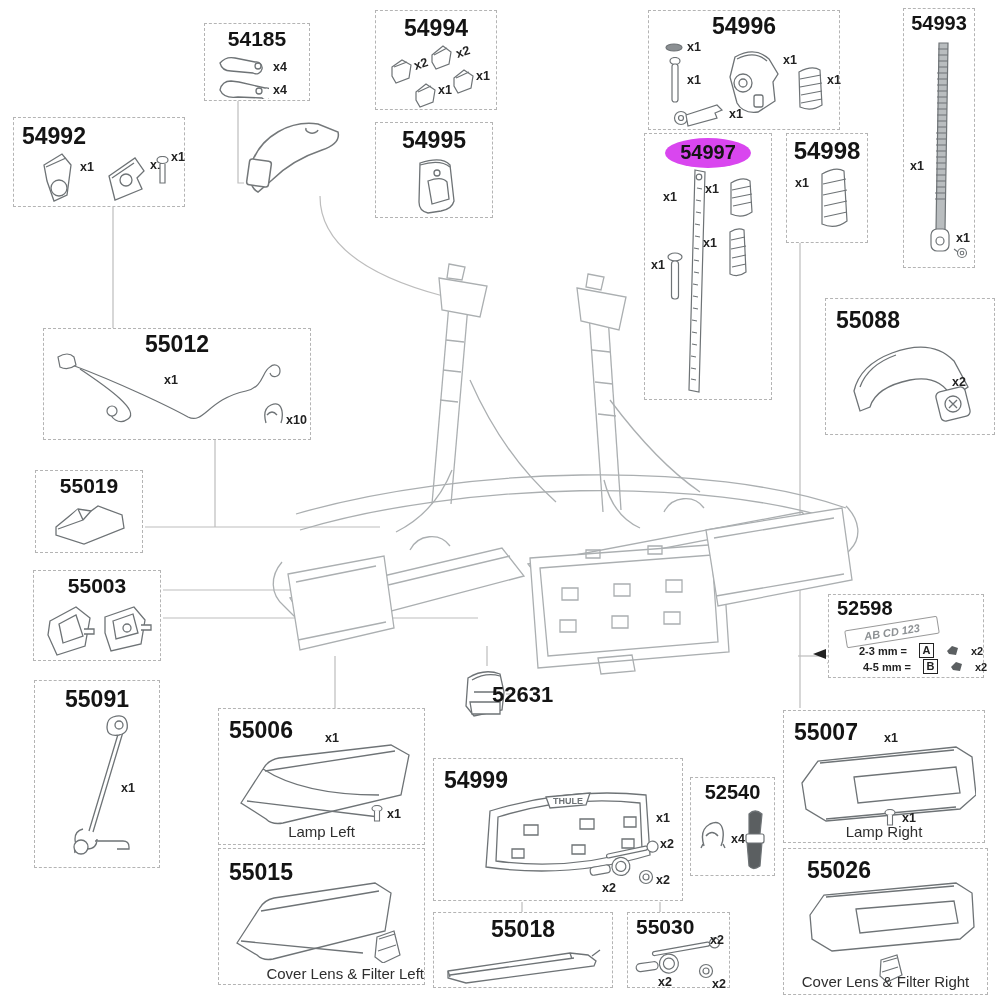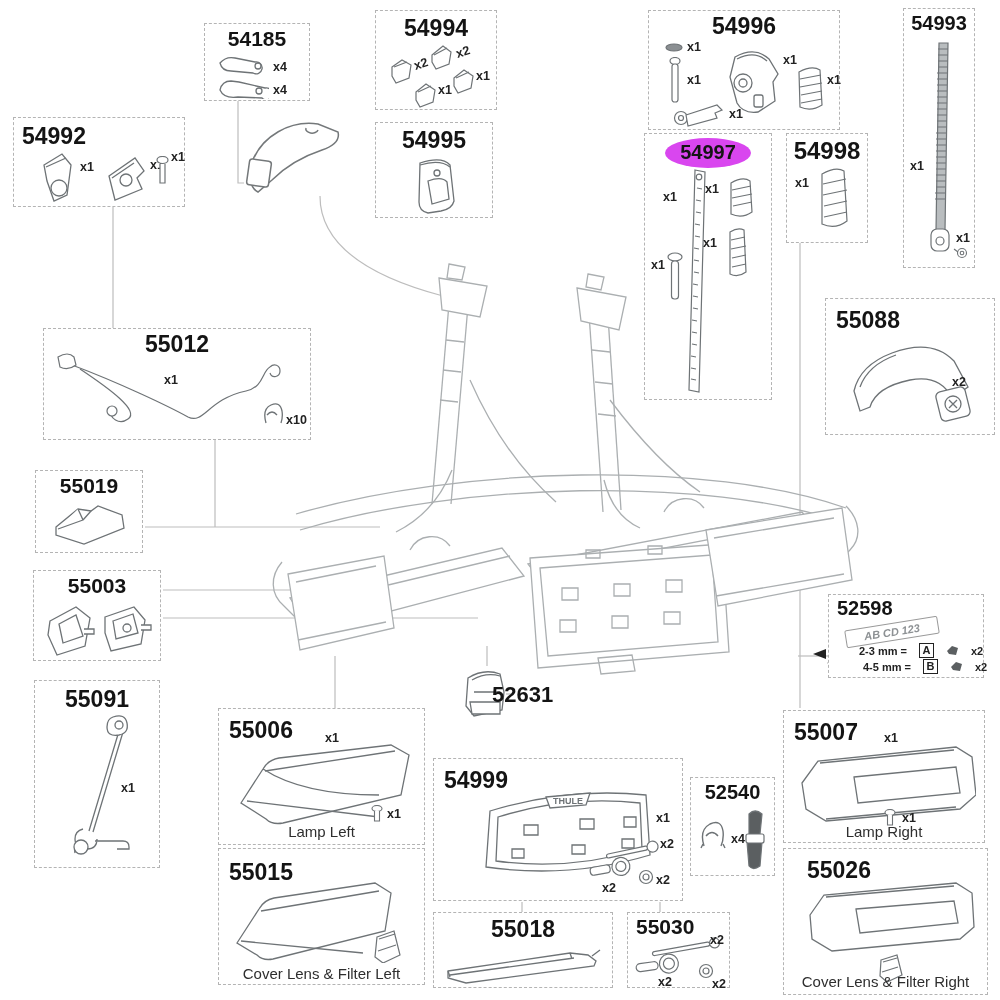--- a/index.html
+++ b/index.html
@@ -424,21 +424,21 @@
         <path d="M6,64 L28,30 q5,-9 15,-11 L144,4 l16,10 -6,38 -112,28 q-10,2 -16,-4z"></path>
         <path d="M30,32 L148,12 M10,62 L132,74"></path>
       </g>
     </svg>
     <svg class="icon" style="left:150px;top:78px;" width="32" height="36" viewBox="0 0 32 36">
       <g stroke="#6e7376" stroke-width="1.2" fill="#fff">
         <path d="M8,10 l17,-6 6,24 -17,8 -8,-6z"></path>
           <path d="M10,12 l16,-5 M9,24 l18,-6"></path>
       </g>
     </svg>
-    <div class="cap" style="top:116px;">Cover Lens &amp; Filter Left</div>
+    <div class="cap" style="top:116px;text-align:right;">Cover Lens &amp; Filter Left</div>
   </div>
 
   <div class="part-box" style="left:433px;top:758px;width:250px;height:143px;">
     <span class="pn" style="left:10px;top:8px;">54999</span>
     <svg class="icon" style="left:50px;top:20px;" width="168" height="108" viewBox="0 0 168 108">
       <g stroke="#6e7376" stroke-width="1.3" fill="#fff">
         <path d="M6,32 Q84,8 162,16 L166,76 Q86,100 2,88 Z"></path>
         <path d="M14,38 Q84,16 156,24 L158,70 Q86,92 12,82 Z"></path>
         <path d="M62,18 l44,-4 -4,12 -36,3z"></path>
         <path d="M40,46 h14 v10 h-14z M96,40 h14 v10 h-14z M140,38 h12 v10 h-12z M28,70 h12 v9 h-12z M88,66 h13 v9 h-13z M138,60 h12 v9 h-12z"></path>

